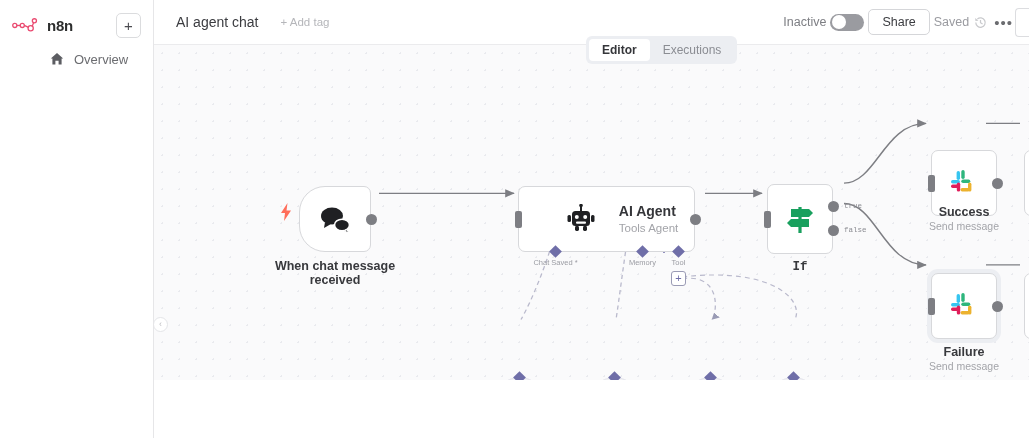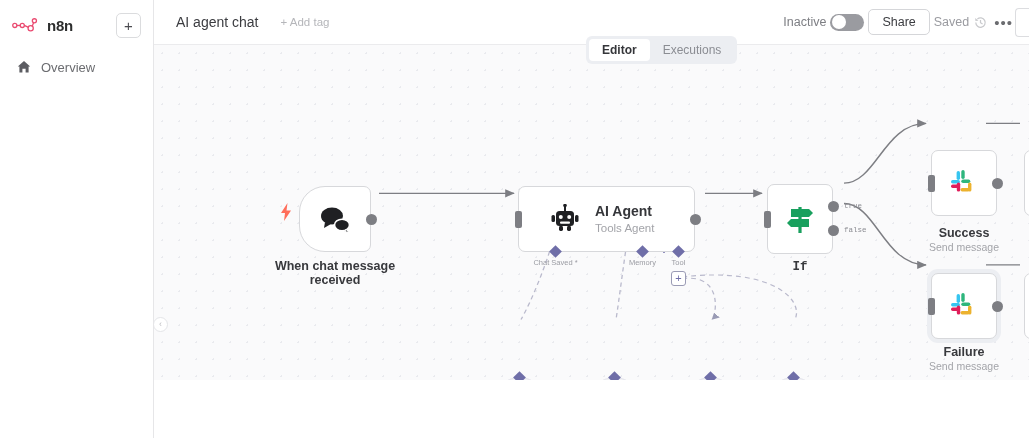--- a/index.html
+++ b/index.html
@@ -17,21 +17,21 @@
   }
   .sb-top { display: flex; align-items: center; padding: 10px 12px 0 12px; height: 40px; }
   .logo-wrap { display: flex; align-items: center; gap: 7px; }
   .logo-mark { width: 28px; height: 16px; display: block; }
   .logo-text { font-size: 15px; font-weight: bold; color: #2d2e2e; letter-spacing: -0.2px; }
   .new-btn {
     margin-left: auto; width: 25px; height: 25px; border: 1px solid #dbdcde;
     border-radius: 5px; background: #fff; color: #4b4b50; font-size: 15px;
     line-height: 23px; text-align: center; cursor: pointer;
   }
-  .sb-nav { margin-top: 12px; }
+  .sb-nav { margin-top: 4px; padding-left: 33px; }
   .sb-item {
     display: flex; align-items: center; gap: 9px; padding: 7px 16px;
     font-size: 13px; color: #6b6c70; cursor: pointer;
   }
   .sb-item svg { flex: 0 0 16px; }
 
   
   .main { position: relative; flex: 1; height: 380px; background: #d946ef; }
 
   .topbar {
@@ -253,21 +253,21 @@
           </svg>
         </div>
         <div class="port-dot" style="left:67px; top:28px;"></div>
         <div class="nlabel" style="top:73px;">
           <div class="ntitle">When chat message</div>
           <div class="ntitle">received</div>
         </div>
       </div>
 
       <div class="node" style="left:364px; top:141px;">
-        <div class="nbox" style="width:177px; height:66px; justify-content:flex-start; padding-left:30px; gap:14px;">
+        <div class="nbox" style="width:177px; height:66px; justify-content:center; padding-left:30px; gap:22px;">
           <svg width="32" height="30" viewBox="0 0 32 30">
             <rect x="7" y="7" width="18" height="15" rx="3.5" fill="#1f2023"></rect>
             <rect x="2.5" y="11" width="3.5" height="7" rx="1.5" fill="#1f2023"></rect>
             <rect x="26" y="11" width="3.5" height="7" rx="1.5" fill="#1f2023"></rect>
             <rect x="15" y="2" width="2" height="5" fill="#1f2023"></rect>
             <circle cx="16" cy="1.6" r="1.8" fill="#1f2023"></circle>
             <circle cx="11.8" cy="13" r="2" fill="#fff"></circle>
             <circle cx="20.2" cy="13" r="2" fill="#fff"></circle>
             <rect x="11" y="17.5" width="10" height="2.2" rx="1" fill="#fff"></rect>
             <rect x="10" y="22" width="4" height="5" rx="1.4" fill="#1f2023"></rect>
@@ -321,21 +321,21 @@
               <rect x="12.3" y="11.5" width="9" height="3.4" rx="1.7" fill="#2eb67d"></rect>
               <rect x="19" y="14.6" width="3.4" height="9" rx="1.7" fill="#ecb22e"></rect>
               <rect x="11.5" y="20" width="9" height="3.4" rx="1.7" fill="#ecb22e"></rect>
               <rect x="7.8" y="14.6" width="3.4" height="9" rx="1.7" fill="#e01e5a"></rect>
               <rect x="2" y="16.5" width="9" height="3.4" rx="1.7" fill="#e01e5a"></rect>
             </g>
           </svg>
         </div>
         <div class="port-in" style="left:-3px; top:25px;"></div>
         <div class="port-dot" style="left:61px; top:28px;"></div>
-        <div class="nlabel" style="top:76px;">
+        <div class="nlabel" style="top:55px;">
           <div class="ntitle">Success</div>
           <div class="nsub">Send message</div>
         </div>
       </div>
 
       <div class="node" style="left:777px; top:228px;">
         <div class="nbox selected" style="width:66px; height:66px;">
           <svg width="30" height="30" viewBox="0 0 30 30">
             <g>
               <rect x="2" y="12" width="9" height="3.4" rx="1.7" fill="#36c5f0"></rect>

